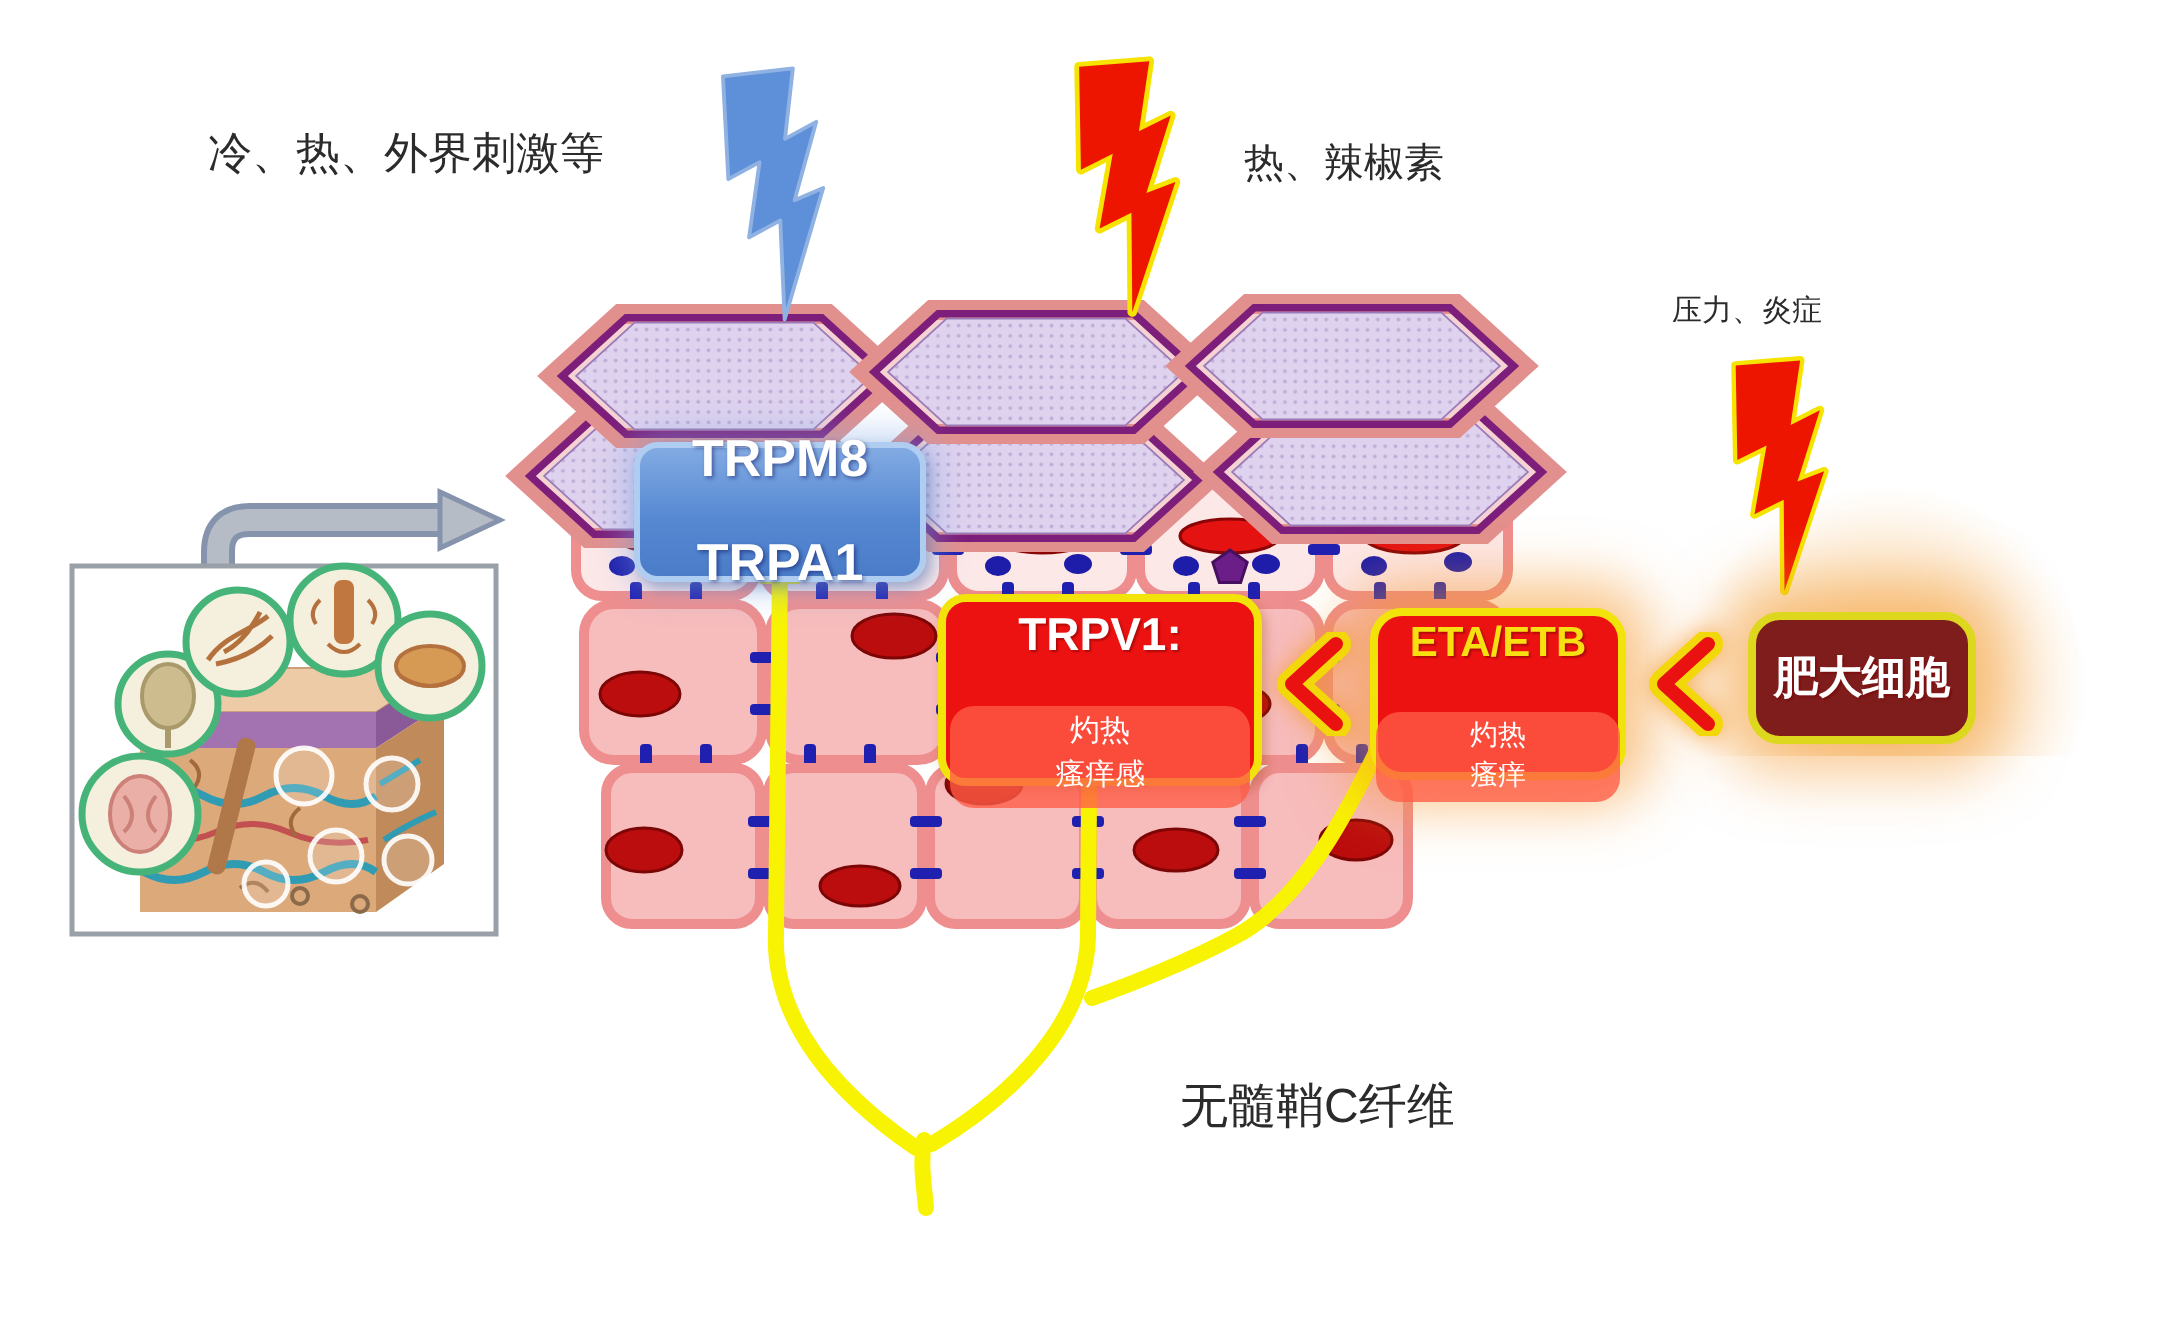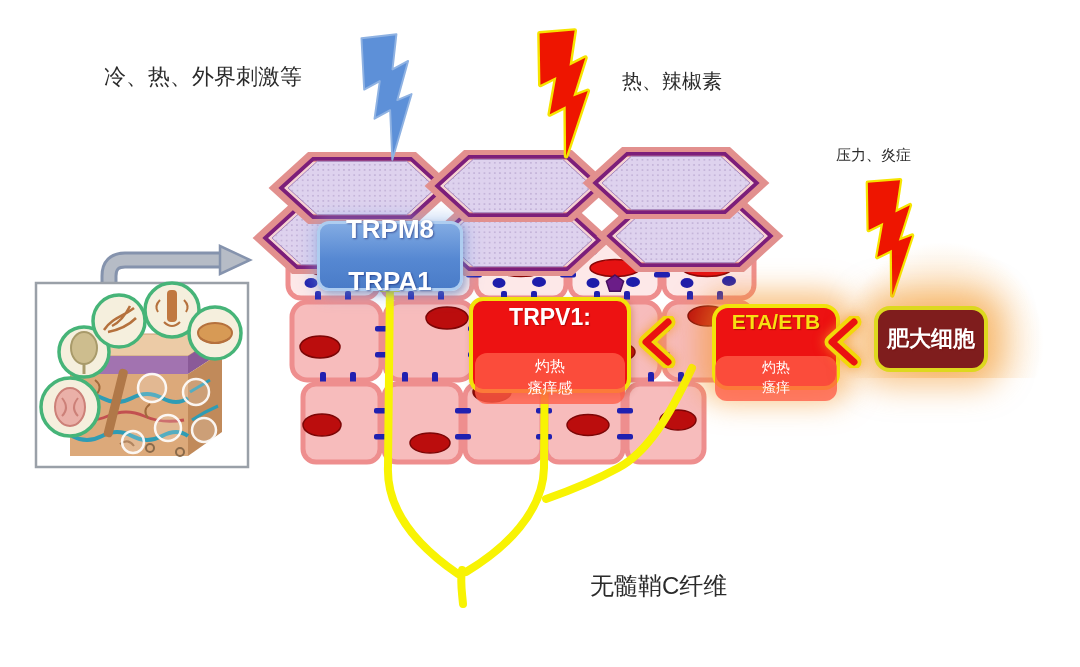--- a/index.html
+++ b/index.html
@@ -2,40 +2,40 @@
 <html><head>
 <meta charset="utf-8">
 <style>
   html,body{margin:0;padding:0;background:#ffffff;}
   #canvas{position:relative;width:1080px;height:667px;background:#ffffff;overflow:hidden;
           font-family:"Liberation Sans","DejaVu Sans",sans-serif;}
   .lbl{position:absolute;color:#2b2b2b;white-space:nowrap;z-index:40;}
   #lbl-cold{left:104px;top:62px;font-size:22px;}
   #lbl-heat{left:622px;top:68px;font-size:20px;}
   #lbl-pressure{left:836px;top:146px;font-size:15px;}
-  #lbl-cfiber{left:590px;top:570px;font-size:24px;text-align:right;}
+  #lbl-cfiber{left:590px;top:537px;font-size:24px;text-align:right;}
   svg.layer{position:absolute;left:0;top:0;z-index:10;}
   .bolt{position:absolute;z-index:20;}
   #bolt-blue{left:338px;top:30px;transform:rotate(-16deg);}
   #bolt-red1{left:514px;top:26px;transform:rotate(-14deg);}
   #bolt-red2{left:844px;top:176px;transform:rotate(-14deg);}
   .halo{position:absolute;left:838px;top:238px;width:210px;height:140px;z-index:12;
         background:radial-gradient(ellipse at 50% 75%, rgba(245,160,50,.5) 0%, rgba(245,160,50,0) 68%);}
   .box{position:absolute;z-index:30;display:flex;flex-direction:column;align-items:center;justify-content:center;
        text-align:center;color:#fff;box-sizing:border-box;gap:20px;}
   #trpm8-box{left:317px;top:221px;width:146px;height:70px;border-radius:12px;border:3px solid #aecdf0;
        background:linear-gradient(180deg,#82abe3 0%,#5688d2 55%,#4a7cc8 100%);
        box-shadow:0 0 16px 5px rgba(130,170,230,.45), 2px 3px 6px rgba(40,60,120,.35);
        font-size:26px;font-weight:bold;line-height:1.22;text-shadow:1px 1px 2px rgba(0,0,80,.45);}
   #trpv1-box{left:469px;top:297px;width:162px;height:96px;border-radius:14px;border:4px solid #f2e30a;
        background:#ed1212;box-shadow:2px 3px 6px rgba(150,60,0,.3);justify-content:flex-start;padding-top:3px;}
   #trpv1-box .box-title{font-size:23px;font-weight:bold;text-shadow:1px 1px 1px rgba(120,0,0,.5);}
   .inner-panel{margin-top:2px;width:82%;border-radius:12px;background:rgba(255,92,70,.78);
        padding:2px 12px 5px;font-size:15px;line-height:1.45;}
-  #eta-box{left:712px;top:304px;width:128px;height:86px;border-radius:16px;border:4px solid #f2e30a;
+  #eta-box{left:685px;top:304px;width:128px;height:86px;border-radius:16px;border:4px solid #f2e30a;
        background:#ed1212;box-shadow:0 0 28px 13px rgba(244,150,40,.55);justify-content:flex-start;padding-top:2px;text-align:center;}
   #eta-box .box-title{font-size:21px;font-weight:bold;color:#f8df12;text-shadow:1px 1px 1px rgba(120,0,0,.5);}
   #eta-box .inner-panel{font-size:14px;line-height:1.4;padding-bottom:4px;}
   #mast-box{left:874px;top:306px;width:114px;height:66px;border-radius:16px;border:4px solid #ddd81e;
        background:#7f1d1d;box-shadow:0 0 30px 15px rgba(244,150,40,.5);
        font-size:22px;font-weight:bold;text-shadow:1px 1px 1px rgba(120,0,0,.5);}
   .chevron{position:absolute;z-index:32;filter:drop-shadow(0 0 6px rgba(244,150,40,.75));}
   #chevron-1{left:636px;top:316px;}
   #chevron-2{left:822px;top:316px;}
 </style>

